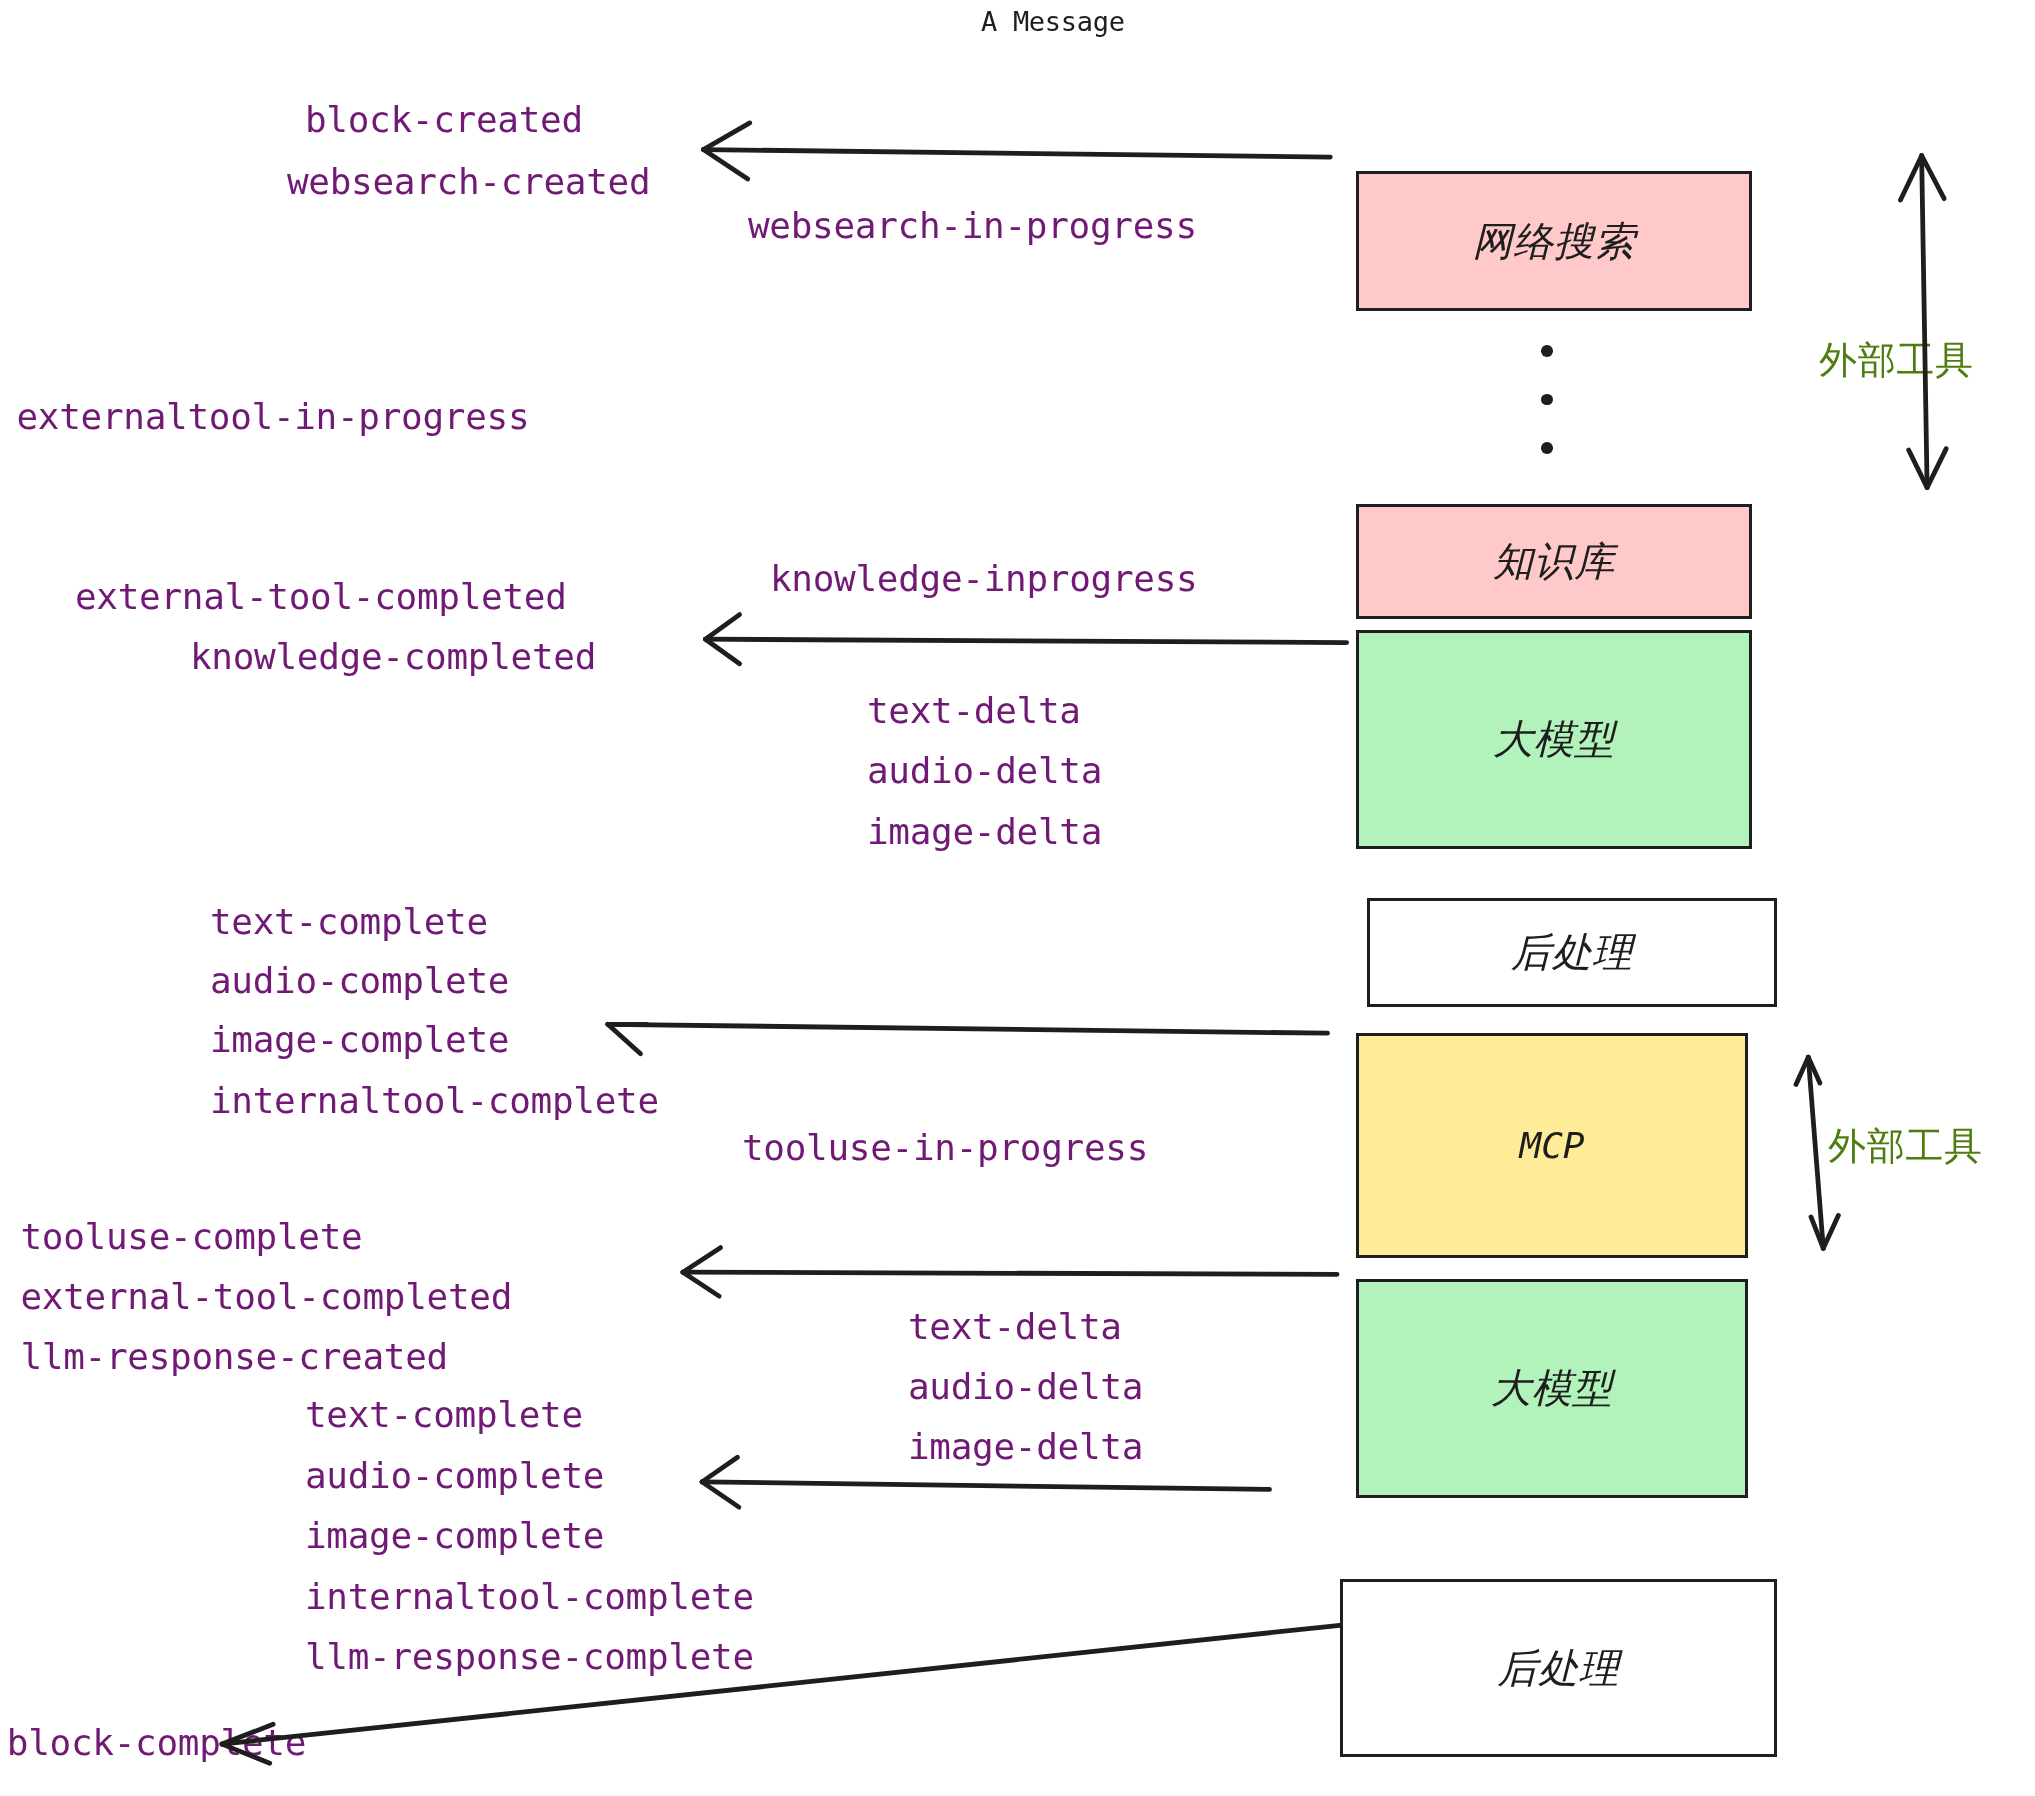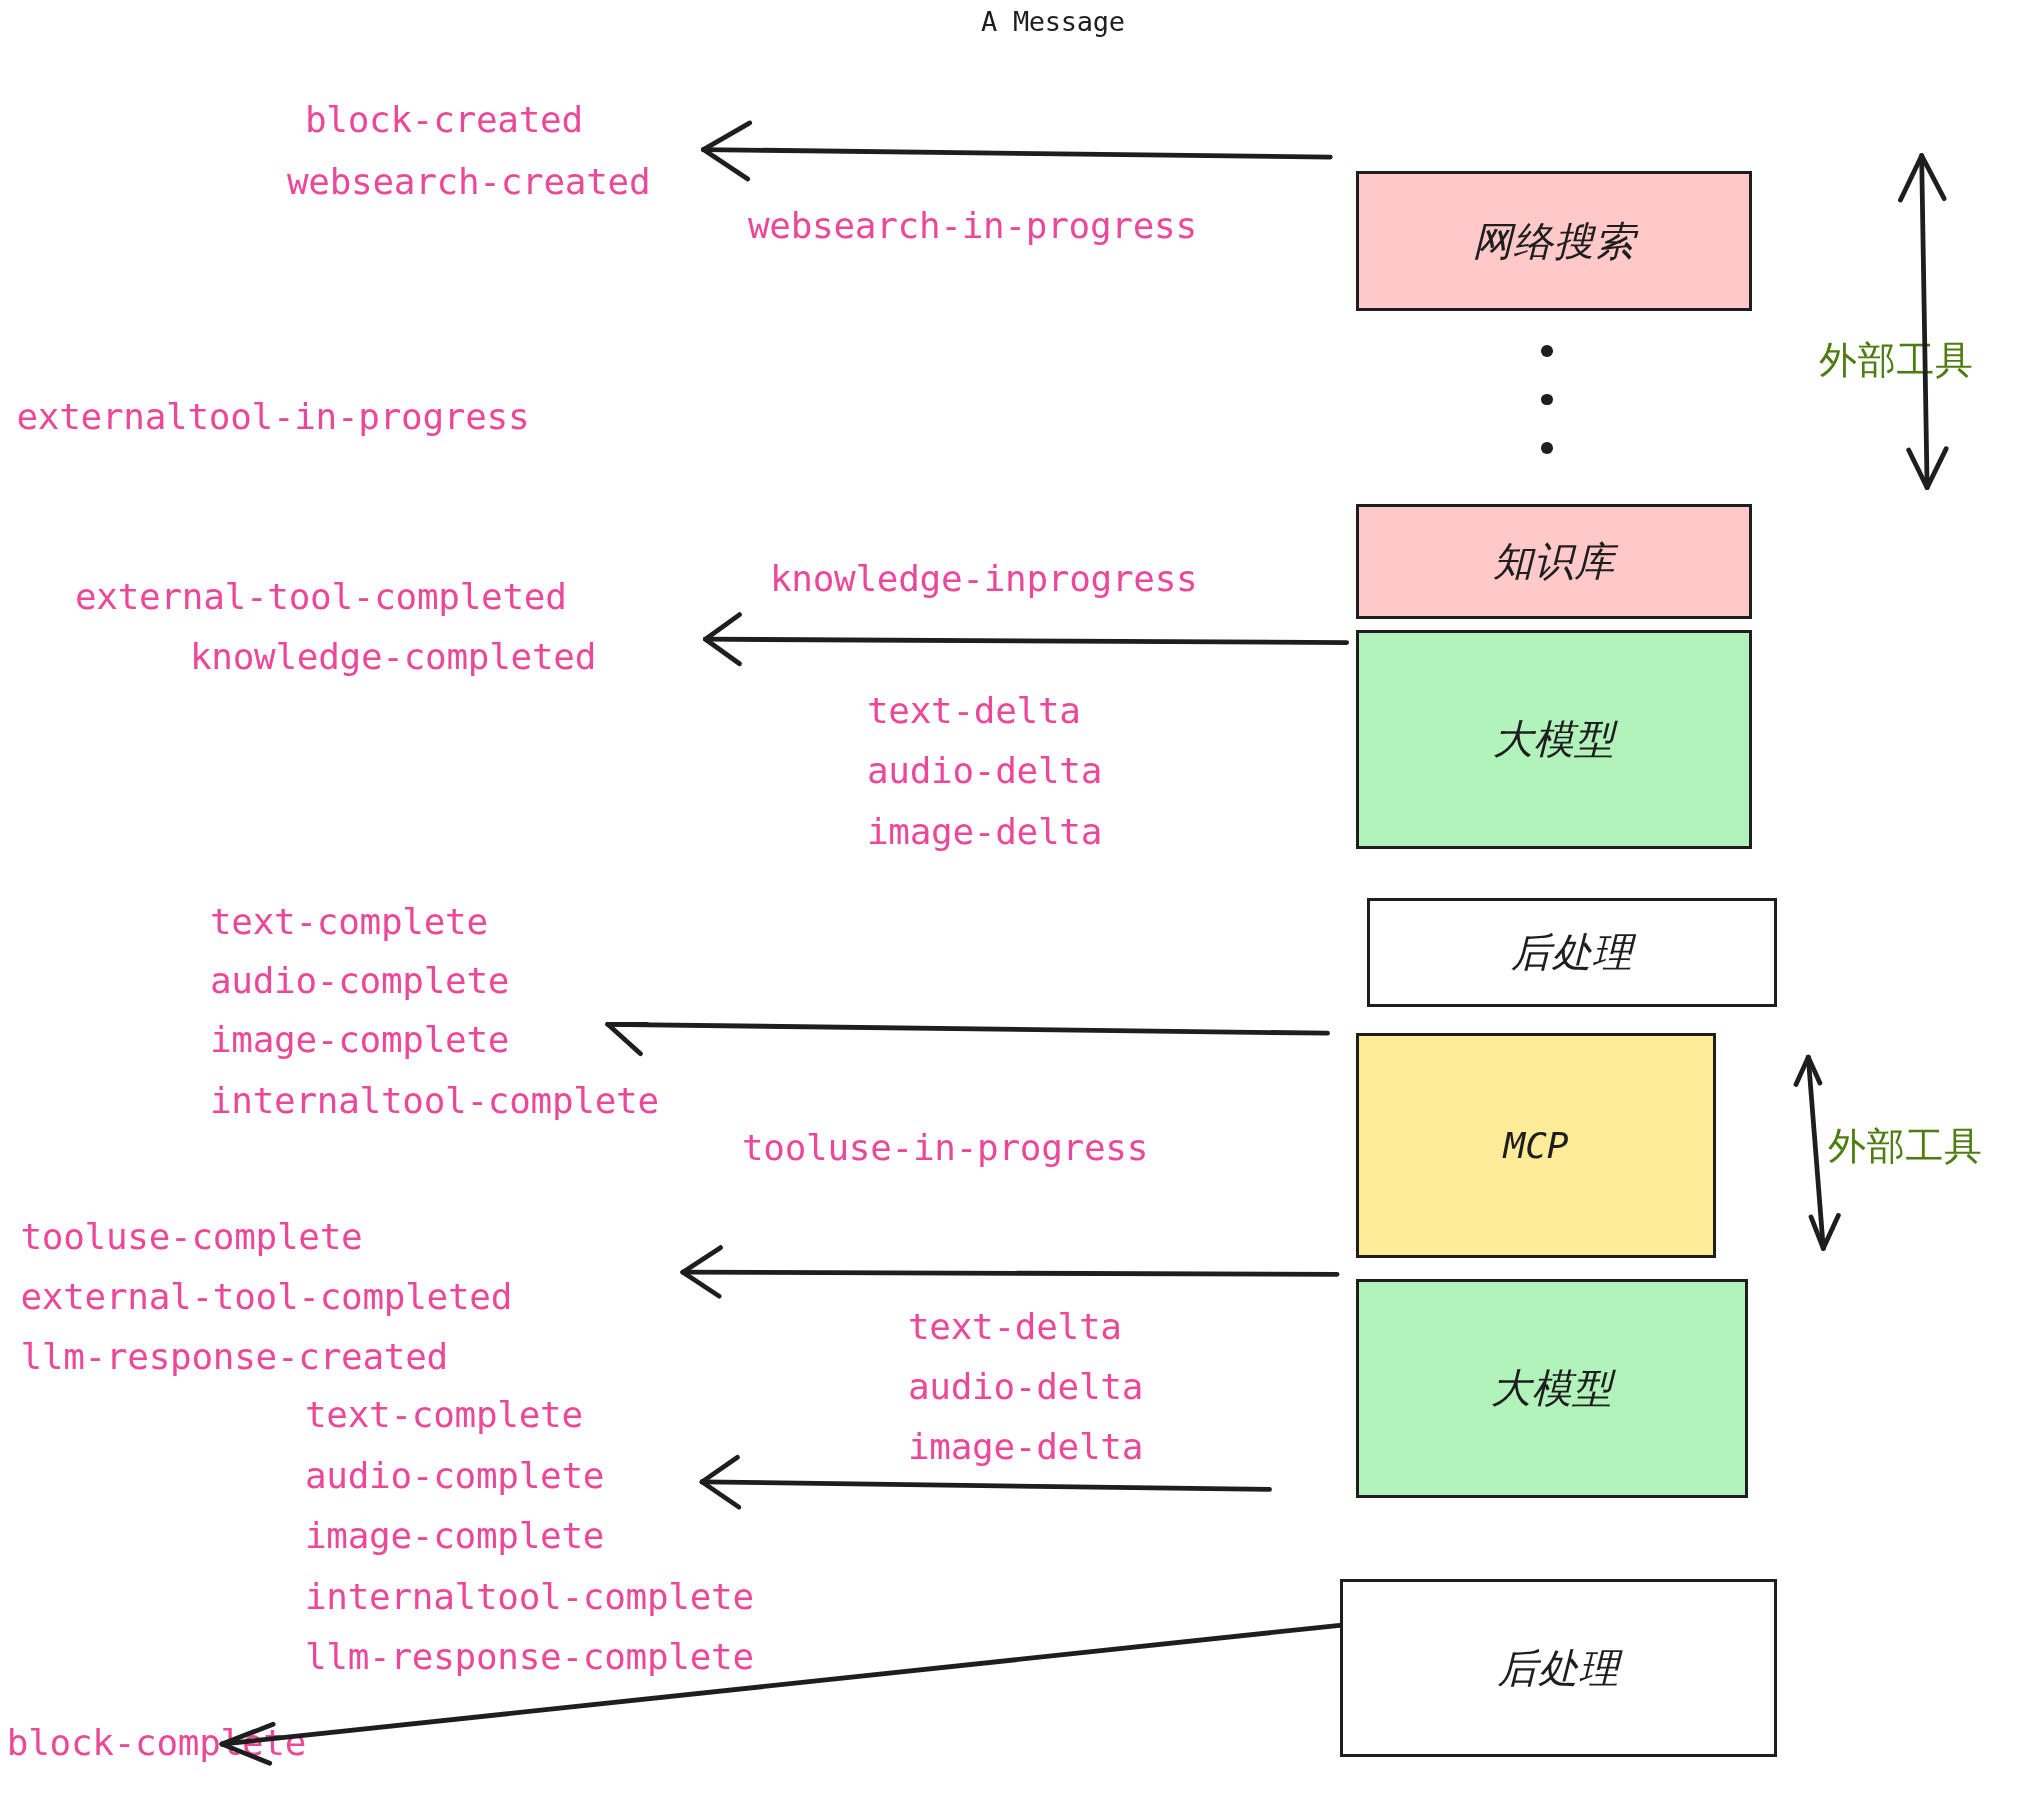--- a/index.html
+++ b/index.html
@@ -13,21 +13,21 @@
     height: 1796px;
     background: #ffffff;
     overflow: hidden;
     font-family: "DejaVu Sans Mono", monospace;
   }
   .ev {
     position: absolute;
     font-family: "DejaVu Sans Mono", monospace;
     font-size: 36px;
     line-height: 1.0;
-    color: #ec4899;
+    color: #701a75;
     white-space: pre;
     letter-spacing: -0.3px;
   }
   .title {
     position: absolute;
     font-family: "DejaVu Sans Mono", monospace;
     font-size: 27px;
     color: #1e1e1e;
     white-space: pre;
     letter-spacing: -0.3px;
@@ -133,21 +133,21 @@
   </div>
 
   <div class="node" style="left:1356px; top:630px; width:396px; height:219px; background:#b2f2bb;">
     <span>大模型</span>
   </div>
 
   <div class="node" style="left:1367px; top:898px; width:410px; height:109px; background:#ffffff;">
     <span>后处理</span>
   </div>
 
-  <div class="node mcp" style="left:1356px; top:1033px; width:360px; height:225px; background:#ffec99;">
+  <div class="node mcp" style="left:1356px; top:1033px; width:392px; height:225px; background:#ffec99;">
     <span>MCP</span>
   </div>
 
   <div class="node" style="left:1356px; top:1279px; width:392px; height:219px; background:#b2f2bb;">
     <span>大模型</span>
   </div>
 
   <div class="node" style="left:1340px; top:1579px; width:437px; height:178px; background:#ffffff;">
     <span>后处理</span>
   </div>

